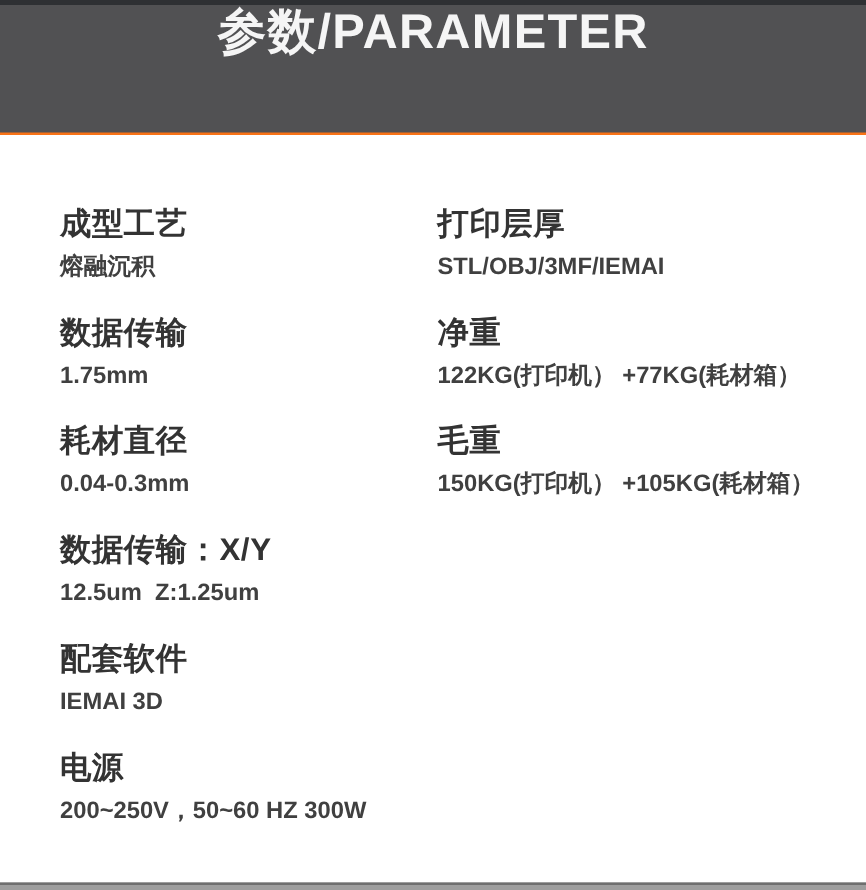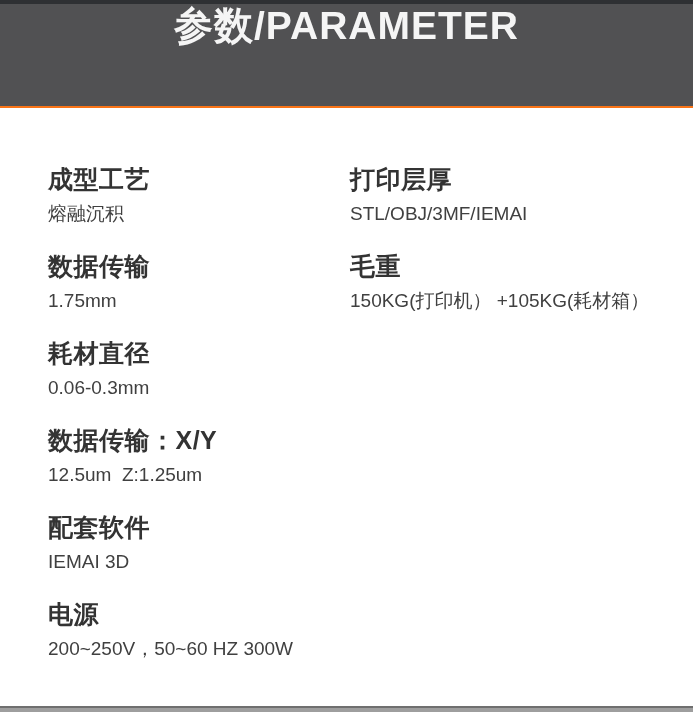--- a/index.html
+++ b/index.html
@@ -51,21 +51,21 @@
     font-size: 25px;
     font-weight: bold;
     letter-spacing: 0.5px;
     color: #333333;
     line-height: 27px;
     margin-bottom: 9px;
     white-space: pre-wrap;
   }
   .spec-value {
     font-size: 19px;
-    font-weight: normal;
+    font-weight: bold;
     color: #404040;
     line-height: 23px;
     white-space: pre-wrap;
   }
   
   .bottom-strip {
     position: absolute;
     left: 0; right: 0; bottom: 0;
     height: 6px;
     background: #9e9e9e;
@@ -88,21 +88,21 @@
       <div class="spec">
         <div class="spec-label">成型工艺</div>
         <div class="spec-value">熔融沉积</div>
       </div>
       <div class="spec">
         <div class="spec-label">数据传输</div>
         <div class="spec-value">1.75mm</div>
       </div>
       <div class="spec">
         <div class="spec-label">耗材直径</div>
-        <div class="spec-value">0.06-0.3mm</div>
+        <div class="spec-value">0.04-0.3mm</div>
       </div>
       <div class="spec">
         <div class="spec-label">数据传输：X/Y</div>
         <div class="spec-value">12.5um  Z:1.25um</div>
       </div>
       <div class="spec">
         <div class="spec-label">配套软件</div>
         <div class="spec-value">IEMAI 3D</div>
       </div>
       <div class="spec">
@@ -110,20 +110,24 @@
         <div class="spec-value">200~250V，50~60 HZ 300W</div>
       </div>
     </div>
 
     <div class="col col-right">
       <div class="spec">
         <div class="spec-label">打印层厚</div>
         <div class="spec-value">STL/OBJ/3MF/IEMAI</div>
       </div>
       <div class="spec">
+        <div class="spec-label">净重</div>
+        <div class="spec-value">122KG(打印机） +77KG(耗材箱）</div>
+      </div>
+      <div class="spec">
         <div class="spec-label">毛重</div>
         <div class="spec-value">150KG(打印机） +105KG(耗材箱）</div>
       </div>
     </div>
 
   </div>
 
   <div class="bottom-strip"></div>
 
 </div>

